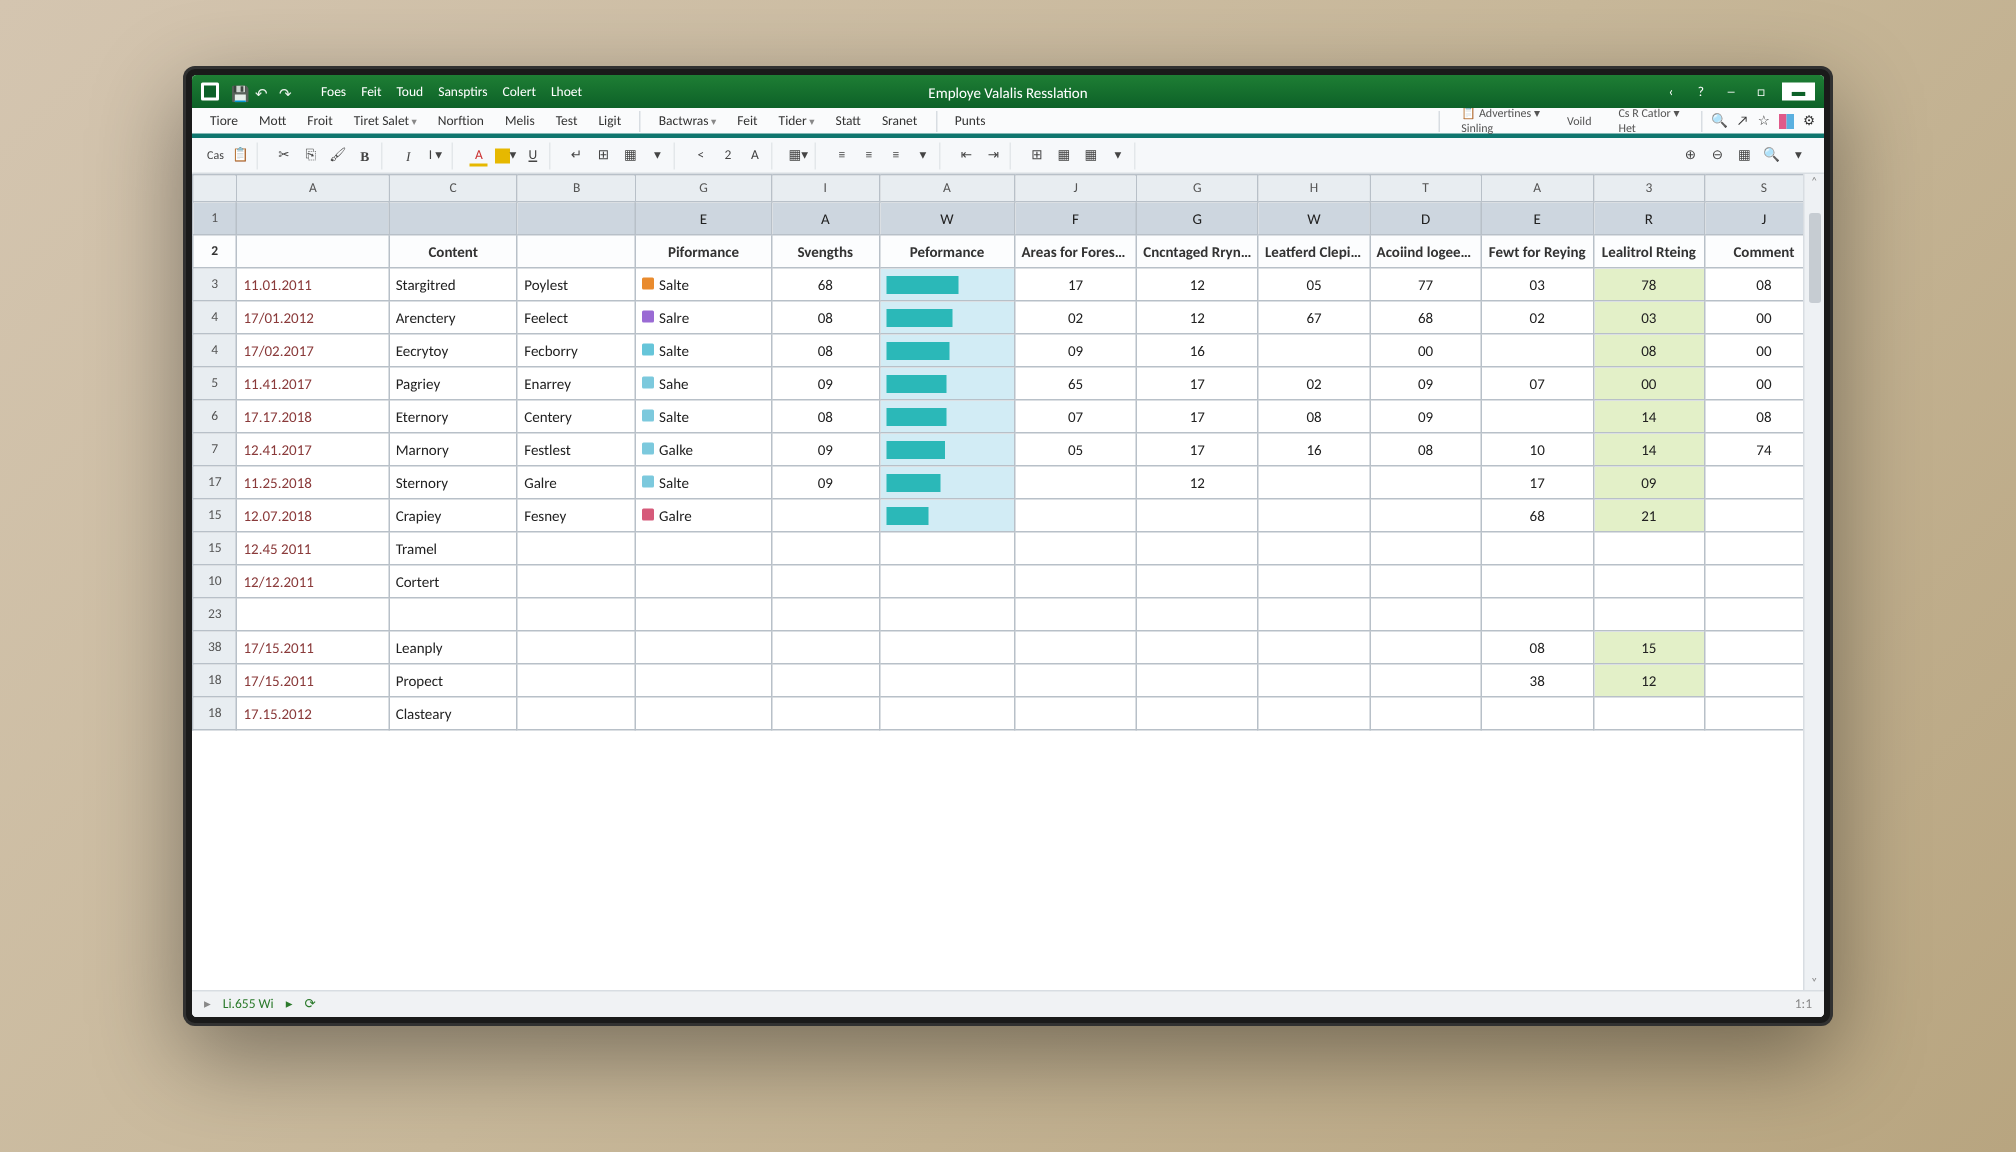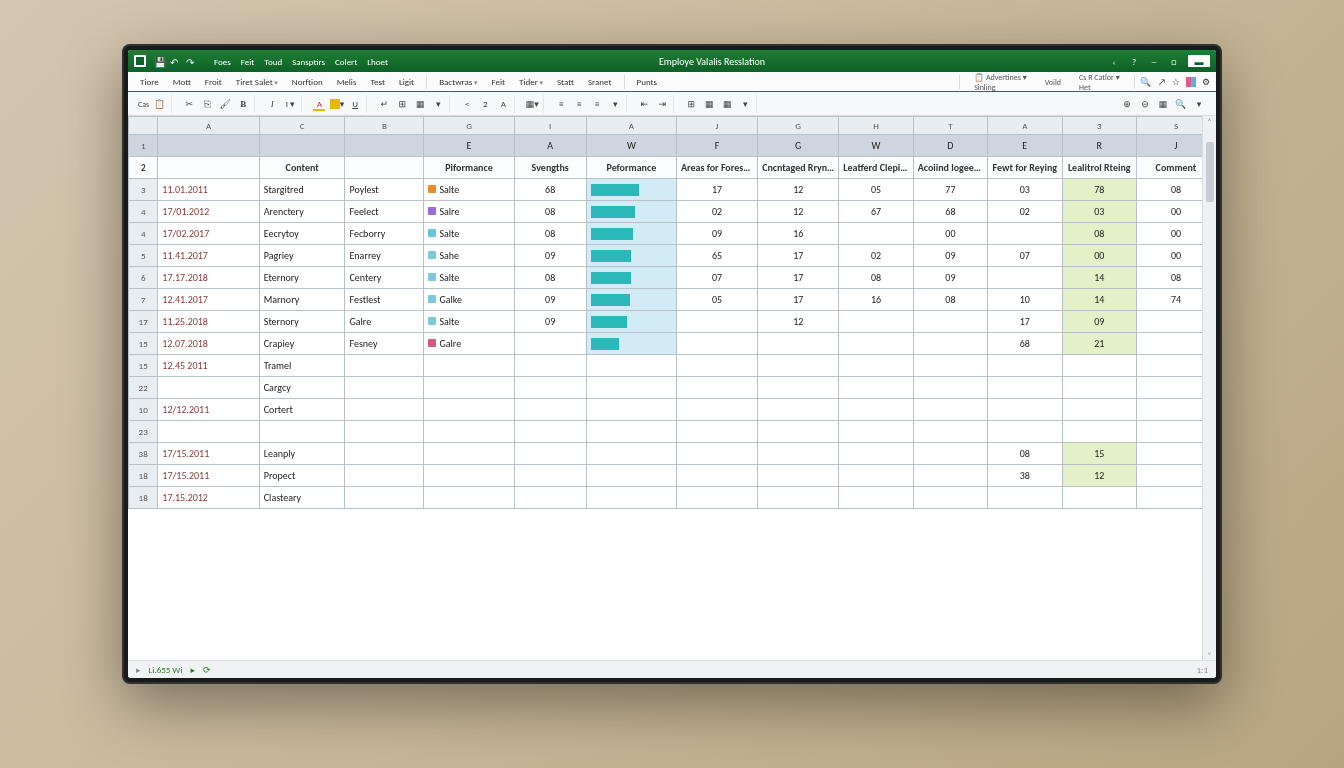--- a/index.html
+++ b/index.html
@@ -38,27 +38,27 @@
     display: flex;
     align-items: center;
     color: #fff;
     font-size: 10px;
     padding: 0 6px;
     position: relative;
   }
   .titlebar-left { display:flex; align-items:center; gap:8px; }
   .titlebar-left .qat { display:flex; gap:6px; opacity:.9; }
   .titlebar-left .qat span { width:10px; height:10px; }
-  .titlebar-title { position:absolute; left:50%; transform:translateX(-50%); font-weight:500;margin-left:40px; }
+  .titlebar-title { position:absolute; left:50%; transform:translateX(-50%); font-weight:500; }
   .titlebar-right { margin-left:auto; display:flex; gap:8px; align-items:center; }
   .winbtn { width:12px; height:12px; display:inline-flex; align-items:center; justify-content:center; color:#fff; font-size:9px; }
   .menubar {
     height: 20px;
     background: #fafbfc;
-    border-bottom: 1px solid #0f766e;
+    border-bottom: 3px solid #0f766e;
     display: flex;
     align-items: center;
     padding: 0 6px;
     font-size: 9px;
     color: #333;
     gap: 2px;
   }
   .menubar .mitem { padding: 2px 6px; cursor:default; }
   .menubar .mitem.dd::after { content:" ▾"; font-size:7px; color:#888; }
   .menubar .spacer { flex:1; }
@@ -518,36 +518,20 @@
               <td></td>
               <td style="text-align: center;"></td>
               <td style="text-align: center;"></td>
               <td style="text-align: center;"></td>
               <td style="text-align: center;"></td>
               <td style="text-align: center;"></td>
               <td style="text-align: center;"></td>
               <td style="text-align: center;"></td>
             </tr>
             <tr>
-              <td class="rownum">22</td>
-              <td class="datec"></td>
-              <td>Cargcy</td>
-              <td></td>
-              <td></td>
-              <td style="text-align: center;"></td>
-              <td></td>
-              <td style="text-align: center;"></td>
-              <td style="text-align: center;"></td>
-              <td style="text-align: center;"></td>
-              <td style="text-align: center;"></td>
-              <td style="text-align: center;"></td>
-              <td style="text-align: center;"></td>
-              <td style="text-align: center;"></td>
-            </tr>
-            <tr>
               <td class="rownum">10</td>
               <td class="datec">12/12.2011</td>
               <td>Cortert</td>
               <td></td>
               <td></td>
               <td style="text-align: center;"></td>
               <td></td>
               <td style="text-align: center;"></td>
               <td style="text-align: center;"></td>
               <td style="text-align: center;"></td>

